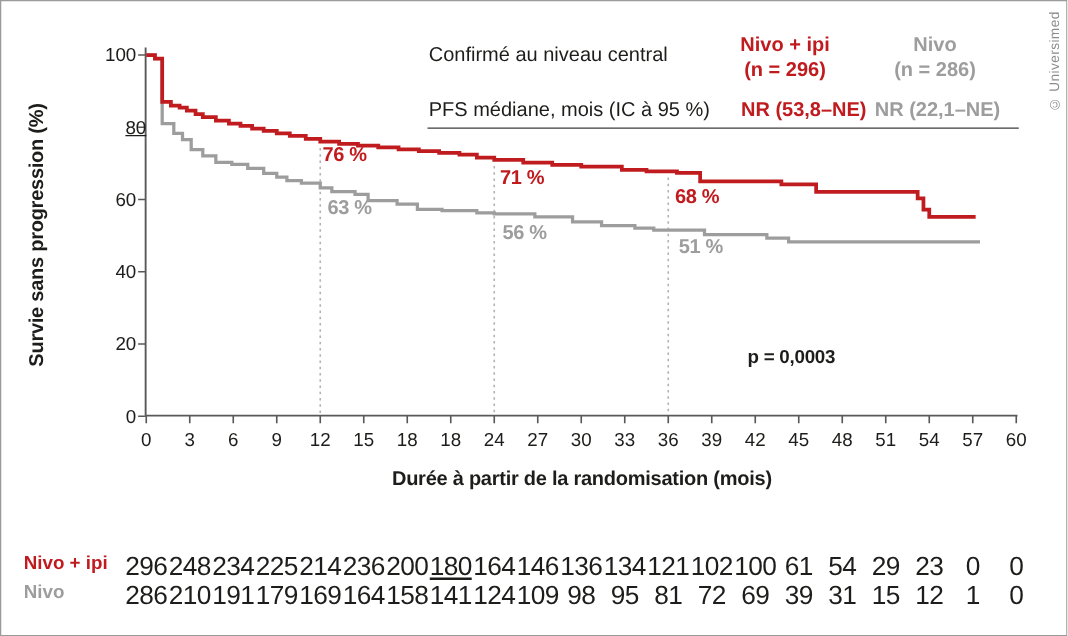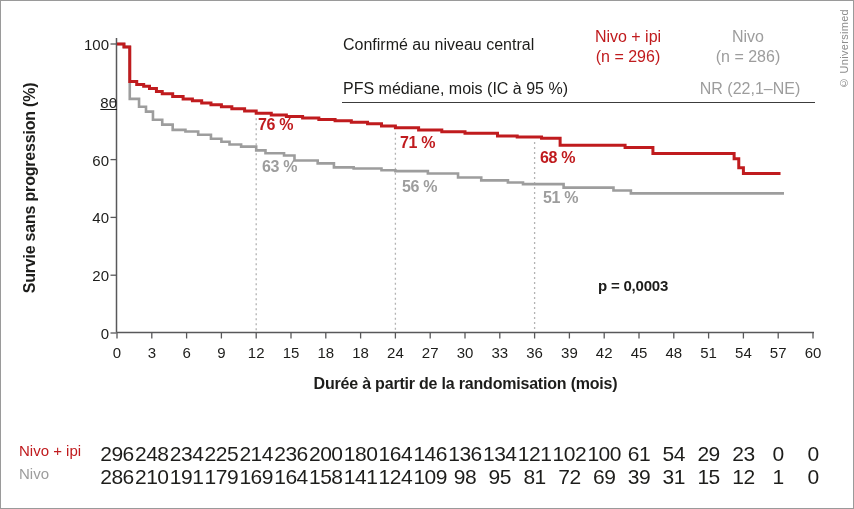--- a/index.html
+++ b/index.html
@@ -2,21 +2,21 @@
 <html><head>
 <meta charset="utf-8">
 <style>
   html,body{margin:0;padding:0;background:#fff;}
   .fig{
     position:relative;width:854px;height:509px;background:#ffffff;
     font-family:"Liberation Sans",sans-serif;color:#1d1d1b;
     box-sizing:border-box;border:1px solid #9a9a9a;overflow:hidden;
   }
   .abs{position:absolute;}
-  .b{font-weight:normal;}
+  .b{font-weight:bold;}
   .t16{font-size:16px;line-height:18px;}
   .t15{font-size:15px;line-height:17px;}
   .ctr{text-align:center;}
   .y-title{
     left:-118px;top:177px;width:296px;height:20px;
     transform:rotate(-90deg);font-weight:bold;font-size:16px;text-align:center;
     letter-spacing:-0.2px;
   }
   .x-title{left:116px;top:374px;width:697px;font-weight:bold;font-size:16px;text-align:center;letter-spacing:-0.2px;}
   .legend-rule{left:341px;top:101px;width:473px;height:0;border-top:1.5px solid #3c3c3c;}
@@ -109,20 +109,21 @@
 
   <div class="abs t16" style="left:342px;top:35px;">Confirmé au niveau central</div>
 
   <div class="abs t16 b ctr" style="left: 577px; top: 27px; width: 100px; color: rgb(192, 27, 30);">Nivo + ipi</div>
   <div class="abs t16 b ctr" style="left: 577px; top: 47px; width: 100px; color: rgb(192, 27, 30);">(n = 296)</div>
 
   <div class="abs t16 b ctr" style="left: 697px; top: 27px; width: 100px; color: rgb(157, 157, 157);">Nivo</div>
   <div class="abs t16 b ctr" style="left: 697px; top: 47px; width: 100px; color: rgb(157, 157, 157);">(n = 286)</div>
 
   <div class="abs t16" style="left:342px;top:79px;">PFS médiane, mois (IC à 95 %)</div>
+  <div class="abs t16 b ctr" style="left: 576px; top: 79px; width: 132px; color: rgb(192, 27, 30);">NR (53,8–NE)</div>
   <div class="abs t16 b ctr" style="left: 686px; top: 79px; width: 126px; color: rgb(157, 157, 157);">NR (22,1–NE)</div>
   <div class="abs legend-rule"></div>
 
   <div id="annos">
       <span class="anno" style="left: 257px; top: 115px; color: rgb(192, 27, 30);">76 %</span>
       <span class="anno" style="left: 261px; top: 157px; color: rgb(157, 157, 157);">63 %</span>
       <span class="anno" style="left: 399px; top: 133px; color: rgb(192, 27, 30);">71 %</span>
       <span class="anno" style="left: 401px; top: 177px; color: rgb(157, 157, 157);">56 %</span>
       <span class="anno" style="left: 539px; top: 148px; color: rgb(192, 27, 30);">68 %</span>
       <span class="anno" style="left: 542px; top: 188px; color: rgb(157, 157, 157);">51 %</span>
@@ -135,21 +136,21 @@
   <div class="abs t15 b" style="left: 18px; top: 441px; color: rgb(192, 27, 30);">Nivo + ipi</div>
   <div class="abs t15 b" style="left: 18px; top: 464px; color: rgb(157, 157, 157);">Nivo</div>
   <div id="risknums">
       <span class="risknum" style="left: 98.5px; top: 441px;">296</span>
       <span class="risknum" style="left: 133.3px; top: 441px;">248</span>
       <span class="risknum" style="left: 168.1px; top: 441px;">234</span>
       <span class="risknum" style="left: 202.9px; top: 441px;">225</span>
       <span class="risknum" style="left: 237.7px; top: 441px;">214</span>
       <span class="risknum" style="left: 272.5px; top: 441px;">236</span>
       <span class="risknum" style="left: 307.3px; top: 441px;">200</span>
-      <span class="risknum" style="left: 342.1px; top: 441px;">180</span>
+      <span class="risknum" style="left: 342.1px; top: 441px; text-decoration: underline;">180</span>
       <span class="risknum" style="left: 376.9px; top: 441px;">164</span>
       <span class="risknum" style="left: 411.7px; top: 441px;">146</span>
       <span class="risknum" style="left: 446.5px; top: 441px;">136</span>
       <span class="risknum" style="left: 481.3px; top: 441px;">134</span>
       <span class="risknum" style="left: 516.1px; top: 441px;">121</span>
       <span class="risknum" style="left: 550.9px; top: 441px;">102</span>
       <span class="risknum" style="left: 585.7px; top: 441px;">100</span>
       <span class="risknum" style="left: 620.5px; top: 441px;">61</span>
       <span class="risknum" style="left: 655.3px; top: 441px;">54</span>
       <span class="risknum" style="left: 690.1px; top: 441px;">29</span>

